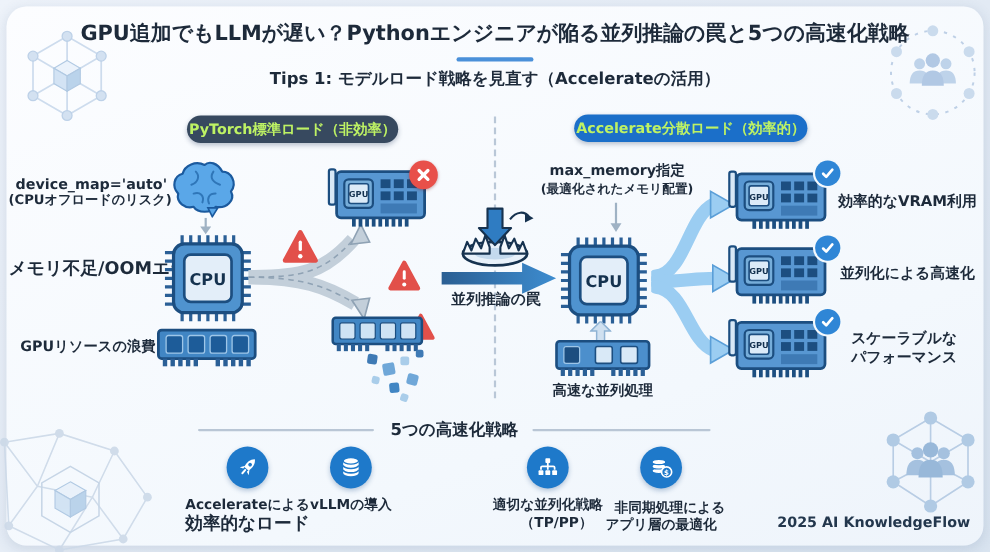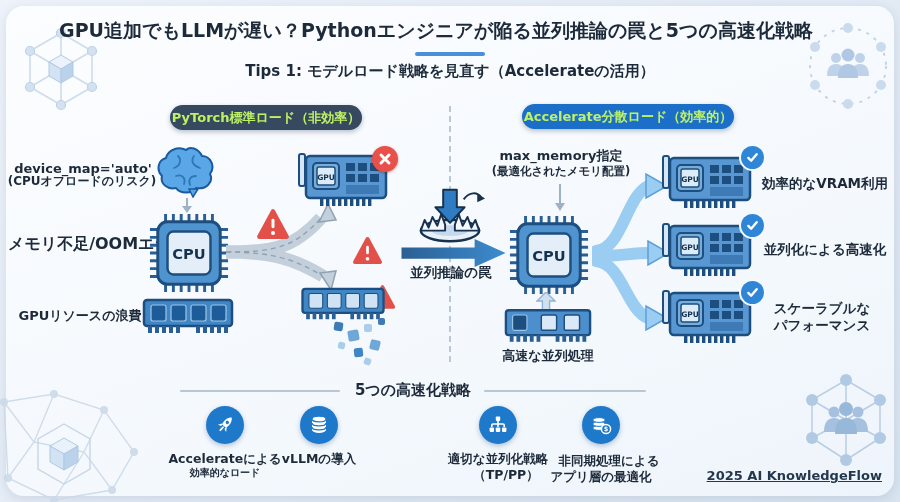--- a/index.html
+++ b/index.html
@@ -104,21 +104,21 @@
     <g fill="#9dbcdc">
       <circle cx="38" cy="40" r="5.5"></circle>
         <circle cx="62" cy="40" r="5.5"></circle>
       <path d="M28 60 Q28 46 38 46 Q48 46 48 60 Z"></path>
         <path d="M52 60 Q52 46 62 46 Q72 46 72 60 Z"></path>
       <circle cx="50" cy="37" r="7" fill="#8fb2d6"></circle>
       <path d="M39 62 Q39 46 50 46 Q61 46 61 62 Z" fill="#8fb2d6"></path>
     </g>
   </svg>
 
-  <div class="t" style="left:46px;top:18px;width:780px;font-size:19px;">GPU追加でもLLMが遅い？Pythonエンジニアが陥る並列推論の罠と5つの高速化戦略</div>
+  <div class="t" style="left:60px;top:18px;width:780px;font-size:19px;">GPU追加でもLLMが遅い？Pythonエンジニアが陥る並列推論の罠と5つの高速化戦略</div>
   <div class="abs" style="left:415px;top:52px;width:70px;height:4px;background:#4a90d9;border-radius:2px;"></div>
   <div class="t" style="left:150px;top:62px;width:600px;font-size:15px;">Tips 1: モデルロード戦略を見直す（Accelerateの活用）</div>
 
   <div class="pill" style="left:170px;top:105px;width:192px;background:#37495f;">
     <span>PyTorch標準ロード（非効率）</span>
   </div>
   <div class="pill" style="left:522px;top:104px;width:212px;background:#1b6fc9;">
     <span>Accelerate分散ロード（効率的）</span>
   </div>
 
@@ -441,21 +441,21 @@
       <svg width="24" height="24" viewBox="0 0 24 24">
           <g transform="rotate(42 12 12)">
         <path d="M12 2 C15 4.5 16 9 14.5 13.5 L9.5 13.5 C8 9 9 4.5 12 2 Z" fill="#fff"></path>
         <circle cx="12" cy="8.5" r="1.7" fill="#1e79ca"></circle>
         <path d="M9.5 12 L6.5 16.5 L9.8 15.3 Z M14.5 12 L17.5 16.5 L14.2 15.3 Z" fill="#fff"></path>
         <path d="M12 15 V19" stroke="#fff" stroke-width="1.8" stroke-linecap="round"></path>
           </g>
       </svg>
     </div>
     <div class="t" style="position:static;font-size:12.5px;margin-top:7px;">Accelerateによる</div>
-    <div class="t" style="position:static;font-size:10px;font-family:Liberation Serif, serif;">効率的なロード</div>
+    <div class="t" style="position:static;font-size:16px;font-family:Liberation Serif, serif;">効率的なロード</div>
   </div>
 
   <div class="strat-item" style="left:239px;top:406px;">
     <div class="strat-icon" style="background:#1e79ca;">
       <svg width="24" height="24" viewBox="0 0 24 24">
         <path d="M5 6 V17 A7 2.9 0 0 0 19 17 V6 Z" fill="#fff"></path>
         <ellipse cx="12" cy="6" rx="7" ry="2.9" fill="#fff" stroke="#1e79ca" stroke-width="1.2"></ellipse>
         <path d="M5 10 A7 2.9 0 0 0 19 10 M5 14 A7 2.9 0 0 0 19 14" fill="none" stroke="#1e79ca" stroke-width="1.4"></path>
       </svg>
     </div>
@@ -487,14 +487,14 @@
           <ellipse cx="10" cy="7" rx="6.2" ry="2.4"></ellipse>
         </g>
         <circle cx="17" cy="16" r="4.6" fill="#1e79ca" stroke="#fff" stroke-width="1.5"></circle>
         <text x="17" y="18.4" text-anchor="middle" font-size="6.5" font-weight="bold" fill="#fff">$</text>
       </svg>
     </div>
     <div class="t" style="position:static;font-size:12.5px;margin-top:9px;padding-left:16px;">非同期処理による</div>
     <div class="t" style="position:static;font-size:12.5px;">アプリ層の最適化</div>
   </div>
 
-  <div class="t" style="left:700px;top:468px;width:182px;font-size:13px;color:#23374d;text-align:right;text-decoration:underline;">2025 AI KnowledgeFlow</div>
+  <div class="t" style="left:700px;top:468px;width:182px;font-size:13px;color:#23374d;text-align:right;">2025 AI KnowledgeFlow</div>
 </div>
 
 </body></html>

